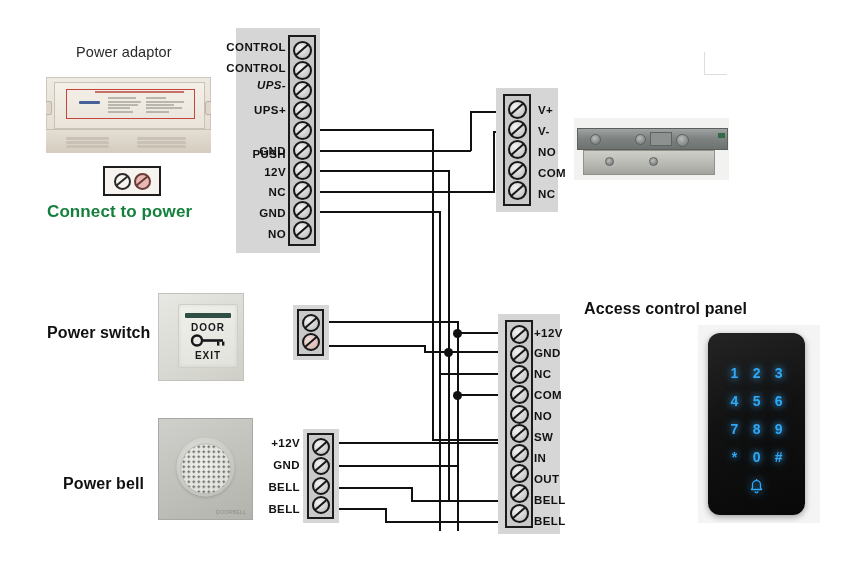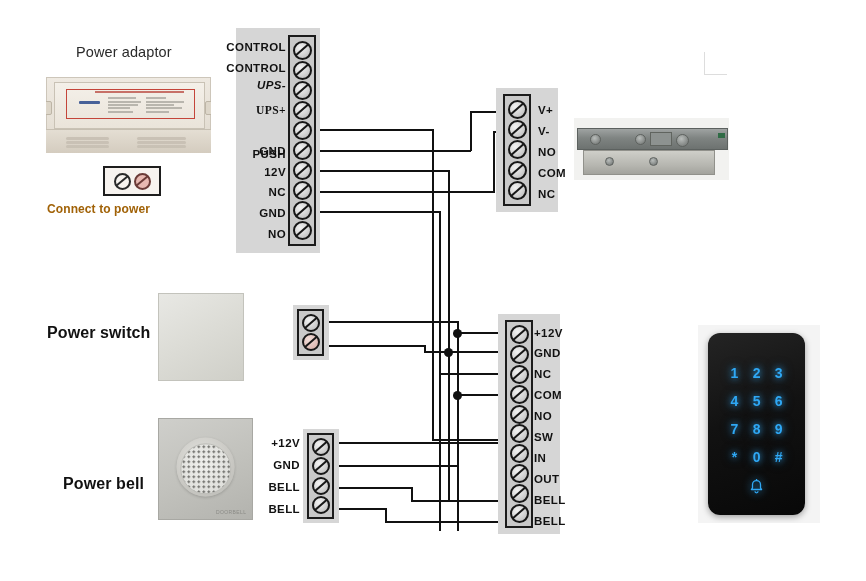--- a/index.html
+++ b/index.html
@@ -17,21 +17,21 @@
 
   
   .caption{
     position:absolute;
     font-family:"Liberation Sans", sans-serif;
     color:#141414;
     white-space:pre;
     letter-spacing:.1px;
   }
   .cap-thin{font-size:14.5px;font-weight:400;color:#2a2a2a;}
-  .cap-bold{font-size:12px;font-weight:600;color:#a16207;}
+  .cap-bold{font-size:17px;font-weight:600;color:#15803d;}
   .cap-mid{font-size:16px;font-weight:600;color:#111;}
 
   
   .strip{
     position:absolute;
     background:#d6d6d6;
     box-sizing:border-box;
   }
   .strip-inner{
     position:absolute;
@@ -252,20 +252,21 @@
 
   <div class="caption cap-thin" style="left:76px;top:44px;">Power adaptor</div>
 
   <div class="caption cap-bold" style="left:47px;top:202px;">Connect to power</div>
 
   <div class="caption cap-mid" style="left:47px;top:324px;">Power switch</div>
 
   <div class="caption cap-mid" style="left:63px;top:475px;">Power bell</div>
 
 
+  <div class="caption cap-mid" style="left:584px;top:300px;">Access control panel</div>
 
   <div class="abs" style="left:704px;top:52px;width:22px;height:22px;border-left:1.5px solid #dddddd;border-bottom:1.5px solid #dddddd;"></div>
 
   <div class="photo" style="left:46px;top:77px;width:165px;height:76px;">
     <div class="psu-body"></div>
     <div class="psu-ear" style="left:-3px;"></div>
     <div class="psu-ear" style="right:-3px;"></div>
     <div class="psu-face">
       <div class="psu-redbox">
         <div class="psu-title"></div>
@@ -292,20 +293,31 @@
     </div>
   </div>
 
   <div class="plugbox" style="left:103px;top:166px;width:58px;height:30px;">
     <span class="noc"></span>
     <span class="noc pink"></span>
   </div>
 
   <div class="photo" style="left:158px;top:293px;width:86px;height:88px;">
     <div class="exit-plate"></div>
+    <div class="exit-inner">
+      <div class="exit-bar"></div>
+      <div class="exit-door">DOOR</div>
+      <svg class="exit-key" width="36" height="13" viewBox="0 0 36 13">
+        <circle cx="7" cy="6.5" r="5" fill="none" stroke="#16181a" stroke-width="2.4"></circle>
+        <rect x="11" y="5.2" width="22" height="2.6" fill="#16181a"></rect>
+        <rect x="27" y="7.6" width="2.4" height="4" fill="#16181a"></rect>
+        <rect x="32" y="7.6" width="2.4" height="4" fill="#16181a"></rect>
+      </svg>
+      <div class="exit-exit">EXIT</div>
+    </div>
   </div>
 
   <div class="photo" style="left:158px;top:418px;width:95px;height:102px;">
     <div class="bell-plate"></div>
     <div class="bell-ring"></div>
     <div class="bell-grill"></div>
     <div class="bell-txt">DOORBELL</div>
   </div>
 
   <div class="photo" style="left:574px;top:118px;width:155px;height:62px;">
@@ -412,21 +424,21 @@
       <span class="screw" style="width:19px;height:19px;"></span>
       <span class="screw" style="width:19px;height:19px;"></span>
       <span class="screw" style="width:19px;height:19px;"></span>
       <span class="screw" style="width:19px;height:19px;"></span>
     </div>
   </div>
 
   <div class="tlabel r" style="left:186px;top:42px;width:100px;">CONTROL</div>
   <div class="tlabel r" style="left:186px;top:63px;width:100px;">CONTROL</div>
   <div class="tlabel r" style="left:186px;top:80px;width:100px;font-style:italic;">UPS-</div>
-  <div class="tlabel r" style="left:186px;top:105px;width:100px;font-family:Liberation Serif, serif;">UPS+</div>
+  <div class="tlabel r" style="left:186px;top:105px;width:100px;">UPS+</div>
   <div class="tlabel r" style="left:186px;top:125px;width:100px;margin-top:24px;">PUSH</div>
   <div class="tlabel r" style="left:186px;top:146px;width:100px;">GND</div>
   <div class="tlabel r" style="left:186px;top:167px;width:100px;">12V</div>
   <div class="tlabel r" style="left:186px;top:187px;width:100px;">NC</div>
   <div class="tlabel r" style="left:186px;top:208px;width:100px;">GND</div>
   <div class="tlabel r" style="left:186px;top:229px;width:100px;">NO</div>
 
   <div class="strip" style="left:496px;top:88px;width:62px;height:124px;">
     <div class="strip-inner" style="left:7px;top:6px;width:28px;height:112px;padding:3px 0;">
       <span class="screw" style="width:19px;height:19px;"></span>

